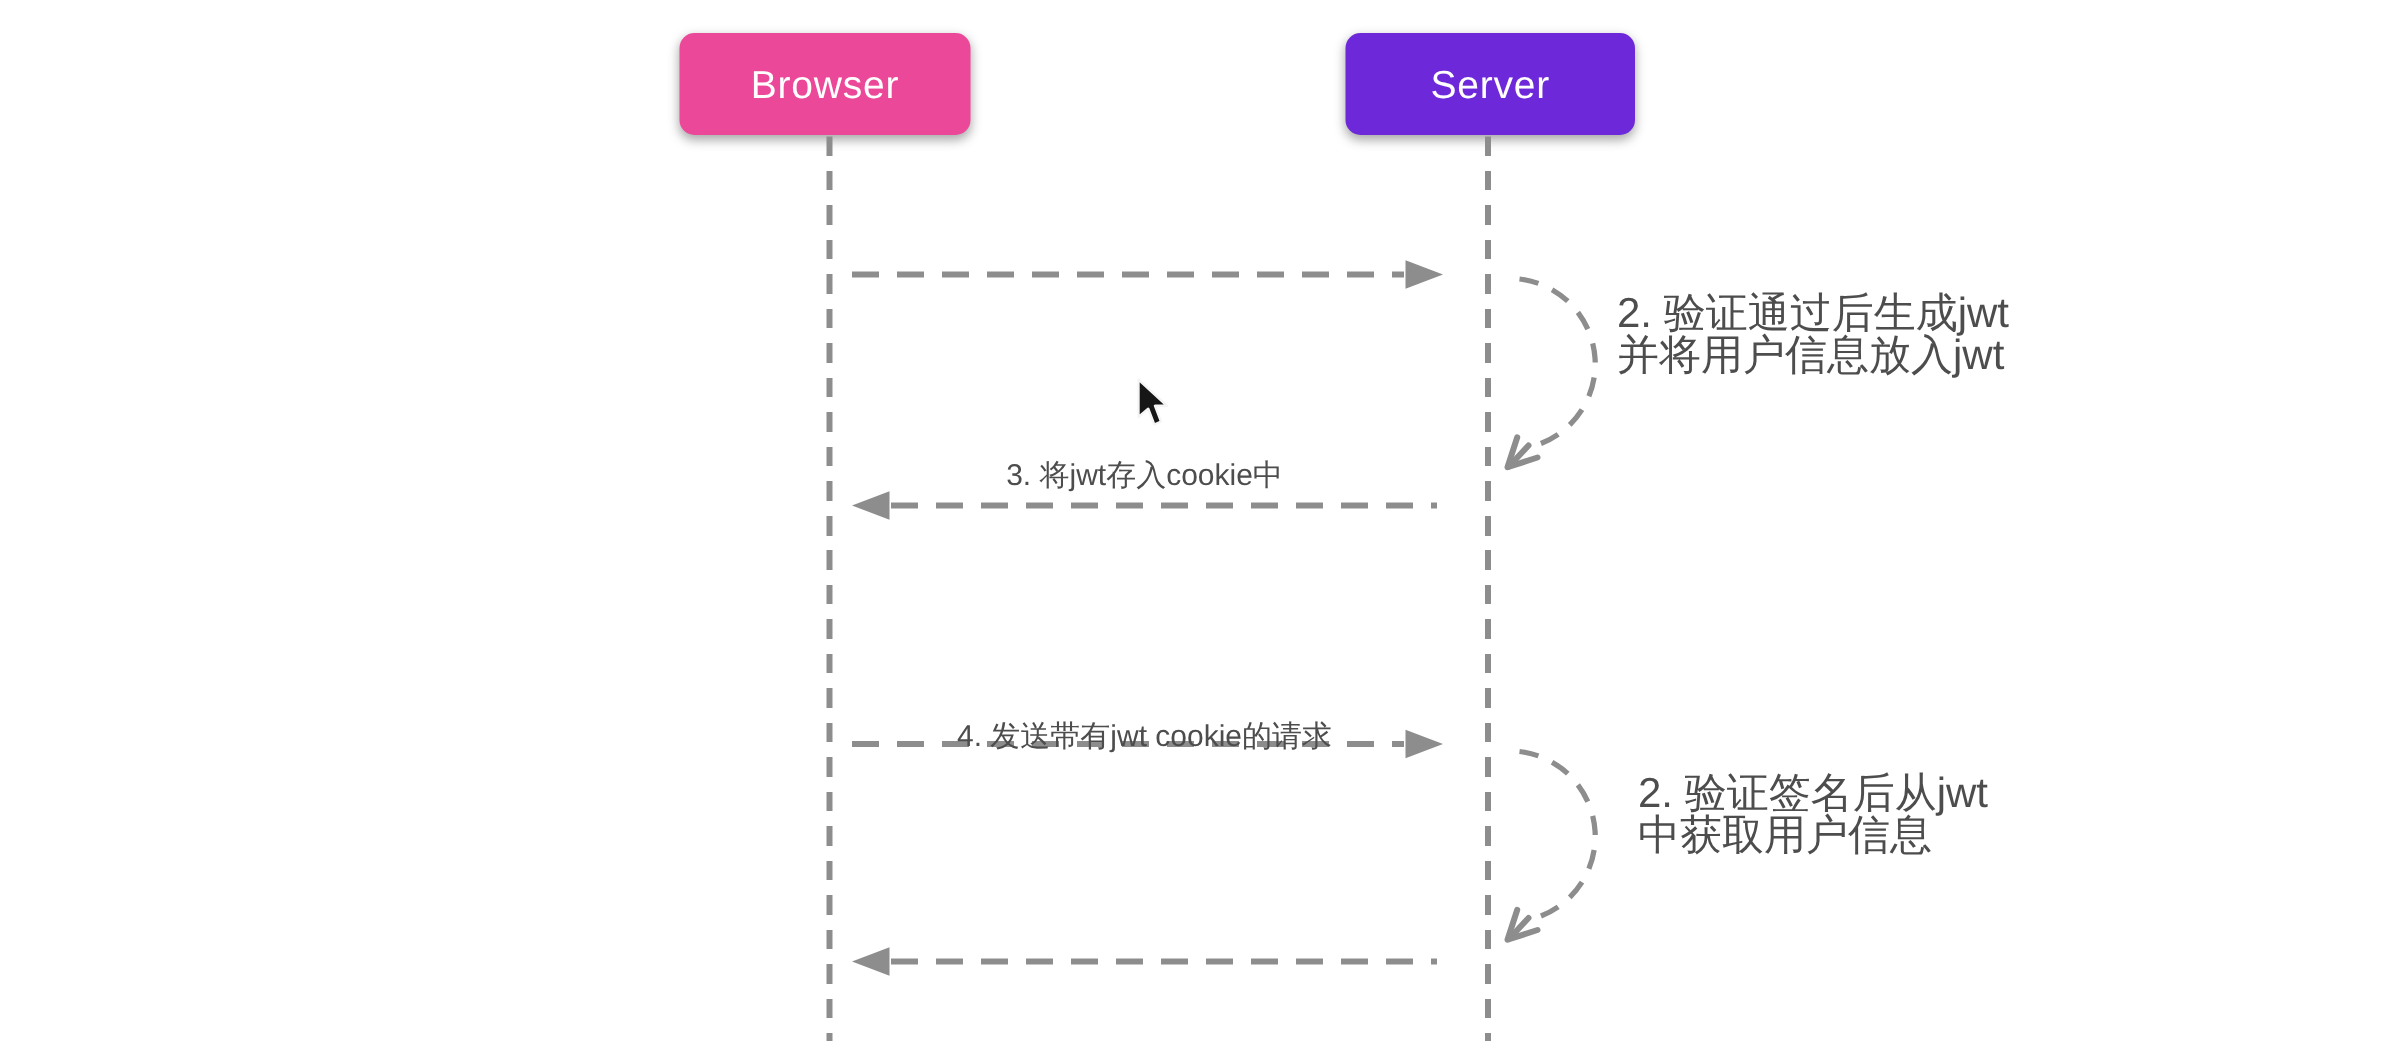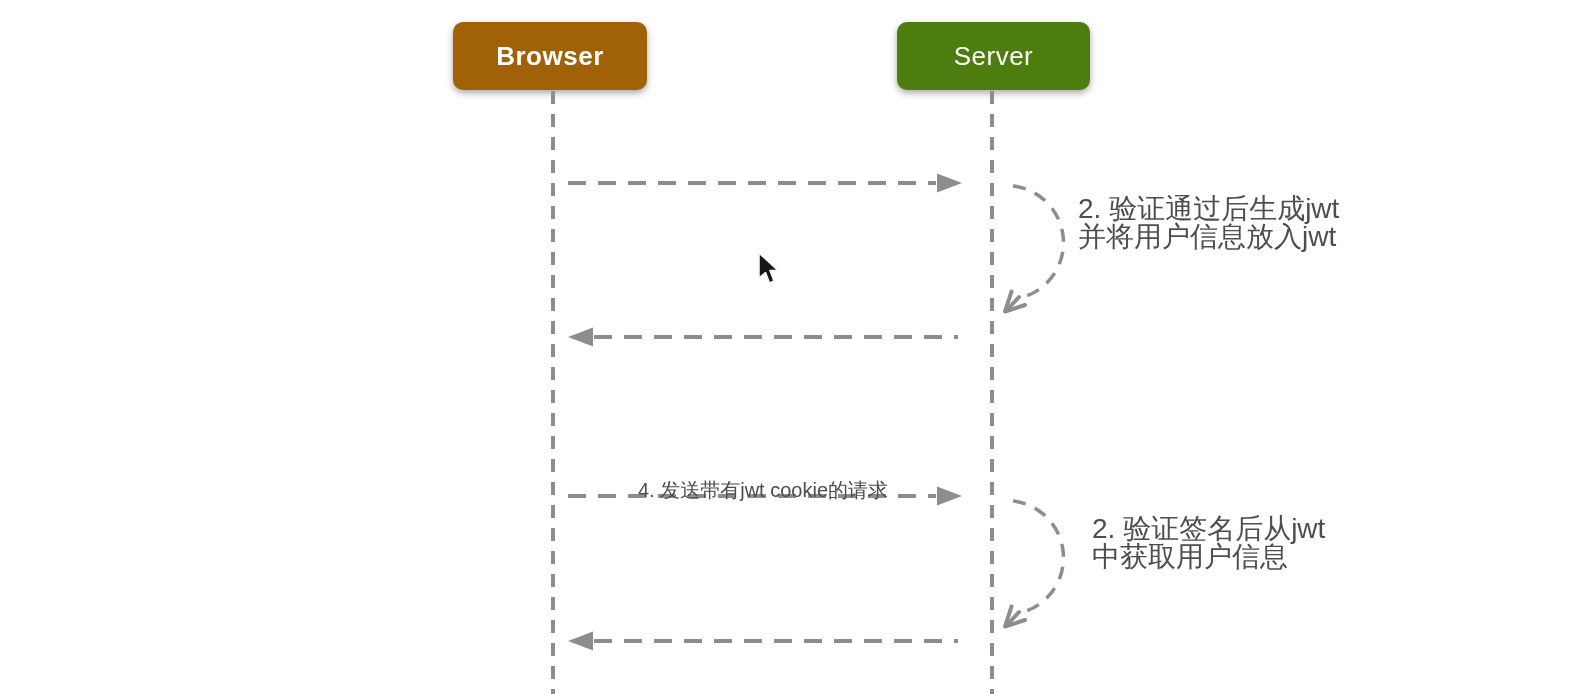--- a/index.html
+++ b/index.html
@@ -66,22 +66,22 @@
   }
   #label-loop-1{left:1078px;top:195px;width:190px;}
   #label-loop-2{left:1092px;top:515px;width:190px;}
   #mouse-cursor{position:absolute;left:757px;top:252px;}
 </style>
 </head>
 <body>
 
 <div id="canvas" style="background: rgb(255, 255, 255);">
 
-  <div class="actor" id="actor-browser" style="background: #a16207; color: rgb(255, 255, 255); font-weight: bold;">Browser</div>
-  <div class="actor" id="actor-server" style="background: #4d7c0f; color: rgb(255, 255, 255); text-align: center;">Server</div>
+  <div class="actor" id="actor-browser" style="background: #ec4899; color: rgb(255, 255, 255);">Browser</div>
+  <div class="actor" id="actor-server" style="background: #6d28d9; color: rgb(255, 255, 255); text-align: center;">Server</div>
 
   <div class="lifeline" id="lifeline-browser"></div>
   <div class="lifeline" id="lifeline-server"></div>
 
   <svg id="arrows" width="1592" height="694" viewBox="0 0 1592 694">
 
     <g>
       <line x1="568" y1="183" x2="936" y2="183" stroke-width="4" stroke-dasharray="18 12"></line>
       <polygon points="962,183 937,173.5 937,192.5"></polygon>
     </g>
@@ -113,20 +113,21 @@
       <polygon points="568,641 593,631.5 593,650.5"></polygon>
     </g>
   </svg>
 
 
   <div class="loop-label" id="label-loop-1">
     <div>2. 验证通过后生成jwt</div>
     <div>并将用户信息放入jwt</div>
   </div>
 
+  <div class="msg-label" id="label-msg-3">3. 将jwt存入cookie中</div>
 
   <div class="msg-label" id="label-msg-4">4. 发送带有jwt cookie的请求</div>
 
   <div class="loop-label" id="label-loop-2">
     <div>2. 验证签名后从jwt</div>
     <div>中获取用户信息</div>
   </div>
 
 
   <svg id="mouse-cursor" width="24" height="34" viewBox="0 0 24 34">

